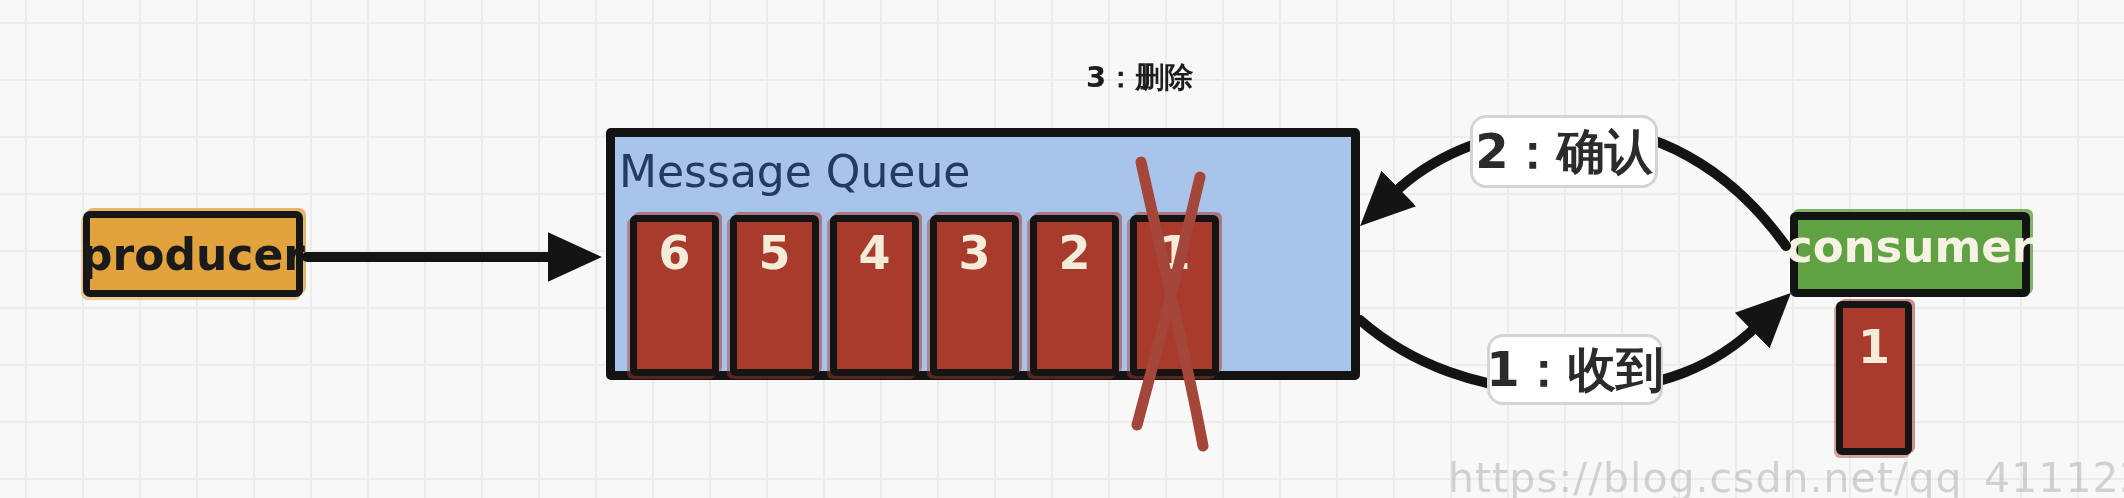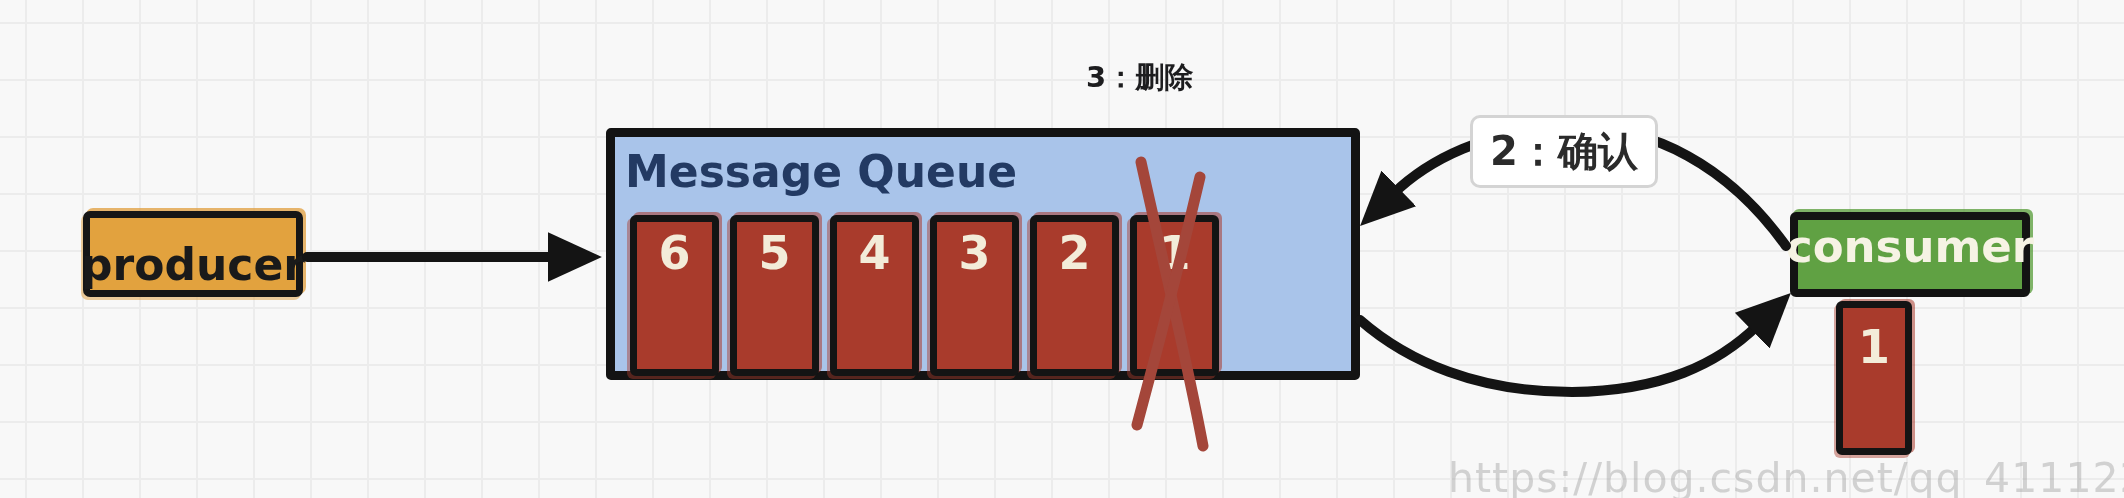--- a/index.html
+++ b/index.html
@@ -12,35 +12,35 @@
     background-size:57px 57px;
     background-position:-32px -35px;
     font-family:"DejaVu Sans","Liberation Sans",sans-serif;
   }
   .abs{position:absolute;box-sizing:border-box;}
 
   
   .producer{
     left:83px;top:211px;width:220px;height:86px;
     background:#e2a23e;border:7px solid #161616;border-radius:7px;
-    display:flex;align-items:flex-end;justify-content:center;
+    display:flex;align-items:center;justify-content:center;
     font-size:44px;font-weight:700;color:#1a1a1a;
     box-shadow:3px -3px 0 0 rgba(224,158,60,.75),-2px 3px 0 0 rgba(224,158,60,.5);
     z-index:2;
   }
 
   
   .queue{
     left:606px;top:128px;width:754px;height:252px;
     background:#a9c4ea;border:9px solid #131313;border-radius:5px;
     z-index:1;
   }
   .queue-title{
-    position:absolute;left:10px;top:13px;
-    font-size:44px;font-weight:700;color:#233a63;line-height:1;white-space:nowrap;
+    position:absolute;left:4px;top:13px;
+    font-size:44px;font-weight:400;color:#233a63;line-height:1;white-space:nowrap;
   }
   .msg{
     position:absolute;top:78px;width:75px;height:147px;
     background:#a93b2c;border:7px solid #141414;border-radius:6px;
     text-align:center;
     box-shadow:3px -3px 0 0 rgba(169,59,44,.55),-3px 3px 0 0 rgba(169,59,44,.45);
   }
   .msg span{
     display:inline-block;margin-top:6px;
     font-size:46px;font-weight:700;color:#f3ecd9;line-height:1.1;
@@ -70,23 +70,23 @@
 
   
   .overlay{position:absolute;left:0;top:0;z-index:5;pointer-events:none;}
 
   
   .float-text{
     left:1086px;top:63px;font-size:29px;font-weight:600;color:#1d1d1f;
     line-height:1;white-space:nowrap;z-index:6;
   }
   .pill{
-    background:#ffffff;border:3px solid #d4d4d4;border-radius:10px;
+    background:#ffffff;border:3px solid #d4d4d4;border-radius:16px;
     display:flex;align-items:center;justify-content:center;
-    font-size:40px;font-weight:600;color:#2b2b2b;white-space:nowrap;
+    font-size:48px;font-weight:600;color:#2b2b2b;white-space:nowrap;
     z-index:6;
   }
   .pill-ack{left:1470px;top:115px;width:188px;height:73px;}
   .pill-recv{left:1487px;top:334px;width:176px;height:71px;}
 
   .watermark{
     left:1448px;top:454px;font-size:41px;font-weight:400;
     color:rgba(162,162,162,0.45);letter-spacing:1px;white-space:nowrap;
     z-index:1;
   }
@@ -143,16 +143,17 @@
     <path d="M 1360 320 C 1408 362 1478 392 1572 392 C 1662 391 1718 364 1758 325" stroke="#141414" stroke-width="10" fill="none" stroke-linecap="round" marker-end="url(#ah)"></path>
 
     <g stroke="#a4463a" stroke-width="11" fill="none" stroke-linecap="round">
       <path d="M 1141 162 C 1163 262 1187 360 1203 446"></path>
       <path d="M 1200 177 C 1180 262 1158 348 1137 425"></path>
     </g>
   </svg>
 
   <div class="abs float-text">3：删除</div>
   <div class="abs pill pill-ack">2：确认</div>
+  <div class="abs pill pill-recv">1：收到</div>
 
   <div class="abs watermark">https://blog.csdn.net/qq_41112238</div>
 
 </div>
 
 </body></html>

